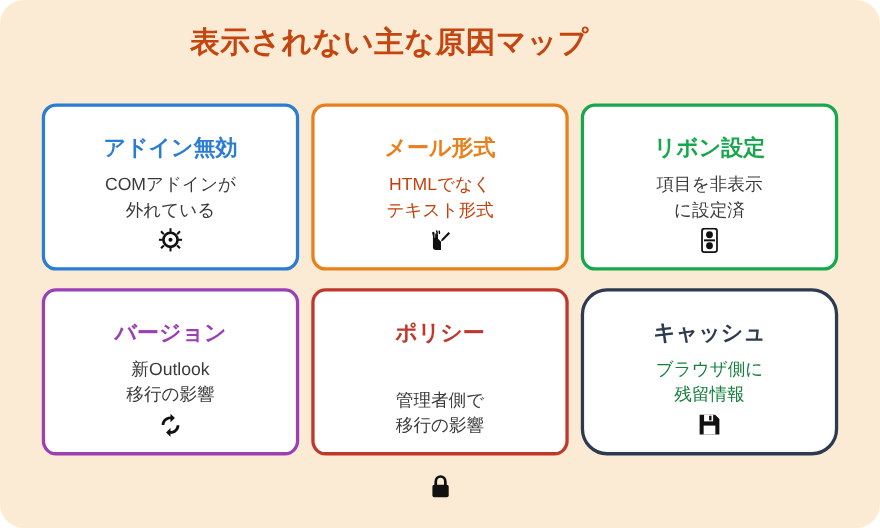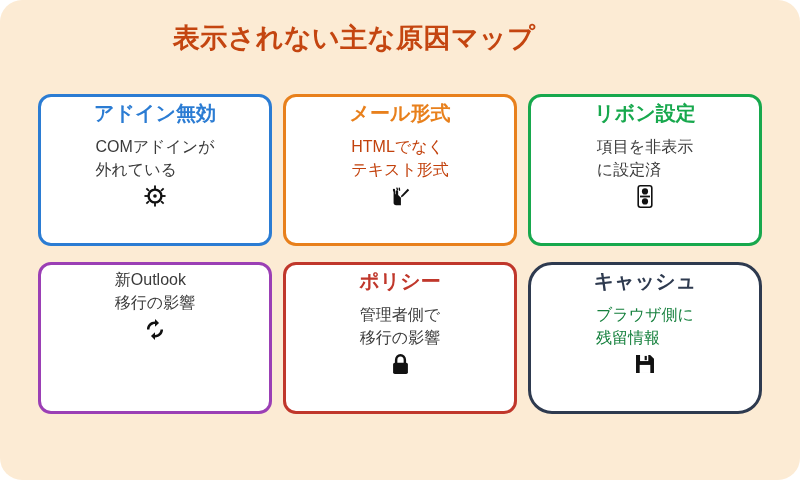--- a/index.html
+++ b/index.html
@@ -48,35 +48,36 @@
 
   .card {
     background: #FFFFFF;
     border-radius: 13px;
     border: 3px solid #888;
     box-sizing: border-box;
     display: flex;
     flex-direction: column;
     align-items: center;
     justify-content: flex-start;
-    padding-top: 4px;
+    padding-top: 26px;
   }
 
   .card-title {
     font-size: 20px;
     font-weight: bold;
     line-height: 1.25;
     margin-bottom: 10px;
     text-align: center;
   }
 
   .card-body {
     font-size: 16px;
     color: #3A3A3A;
     line-height: 1.42;
+    text-align: center;
     white-space: pre-line;
   }
 
   .card-icon {
     margin-top: 4px;
     font-size: 21px;
     line-height: 1;
     color: #111111;
     text-align: center;
   }
@@ -138,33 +139,34 @@
         <svg width="16" height="23" viewBox="0 0 16 23" aria-hidden="true">
           <rect x="1.2" y="0.8" width="13.6" height="21.4" rx="2.2" fill="none" stroke="#111111" stroke-width="1.6"></rect>
           <circle cx="8" cy="6.4" r="3.1" fill="#111111"></circle>
           <rect x="3" y="10.6" width="10" height="1.8" fill="#111111"></rect>
           <circle cx="8" cy="16.4" r="3.1" fill="#111111"></circle>
         </svg>
       </div>
     </div>
 
     <div class="card" style="border-color: rgb(155, 63, 181); background: rgb(255, 255, 255);">
+      <div class="card-title" style="color: rgb(155, 63, 181);">バージョン</div>
       <div class="card-body" style="color: rgb(58, 58, 58);">新Outlook
 移行の影響</div>
       <div class="card-icon">
         <svg width="22" height="23" viewBox="0 0 24 24" aria-hidden="true">
           <g fill="#111111">
             <path d="M12 3.4 C6.9 3.4 3.2 7.1 3.2 11.9 L6 11.9 C6 8.6 8.7 6.1 12 6.1 L12 9.1 L16.4 4.8 L12 0.6 Z"></path>
             <path d="M12 20.6 C17.1 20.6 20.8 16.9 20.8 12.1 L18 12.1 C18 15.4 15.3 17.9 12 17.9 L12 14.9 L7.6 19.2 L12 23.4 Z"></path>
           </g>
         </svg>
       </div>
     </div>
 
-    <div class="card" style="border-color: rgb(192, 55, 43); background: rgb(255, 255, 255);">
+    <div class="card" style="border-color: rgb(192, 55, 43); background: rgb(255, 255, 255); gap: 28px;">
       <div class="card-title" style="color: rgb(192, 55, 43);">ポリシー</div>
       <div class="card-body" style="color: rgb(58, 58, 58);">管理者側で
 移行の影響</div>
       <div class="card-icon">
         <svg width="19" height="23" viewBox="0 0 20 24" aria-hidden="true">
           <path d="M5.4 10.4 L5.4 7.2 C5.4 4.4 7.5 2.2 10 2.2 C12.5 2.2 14.6 4.4 14.6 7.2 L14.6 10.4" fill="none" stroke="#111111" stroke-width="2.6"></path>
           <rect x="2.2" y="10.2" width="15.6" height="11.8" rx="1.8" fill="#111111"></rect>
         </svg>
       </div>
     </div>

